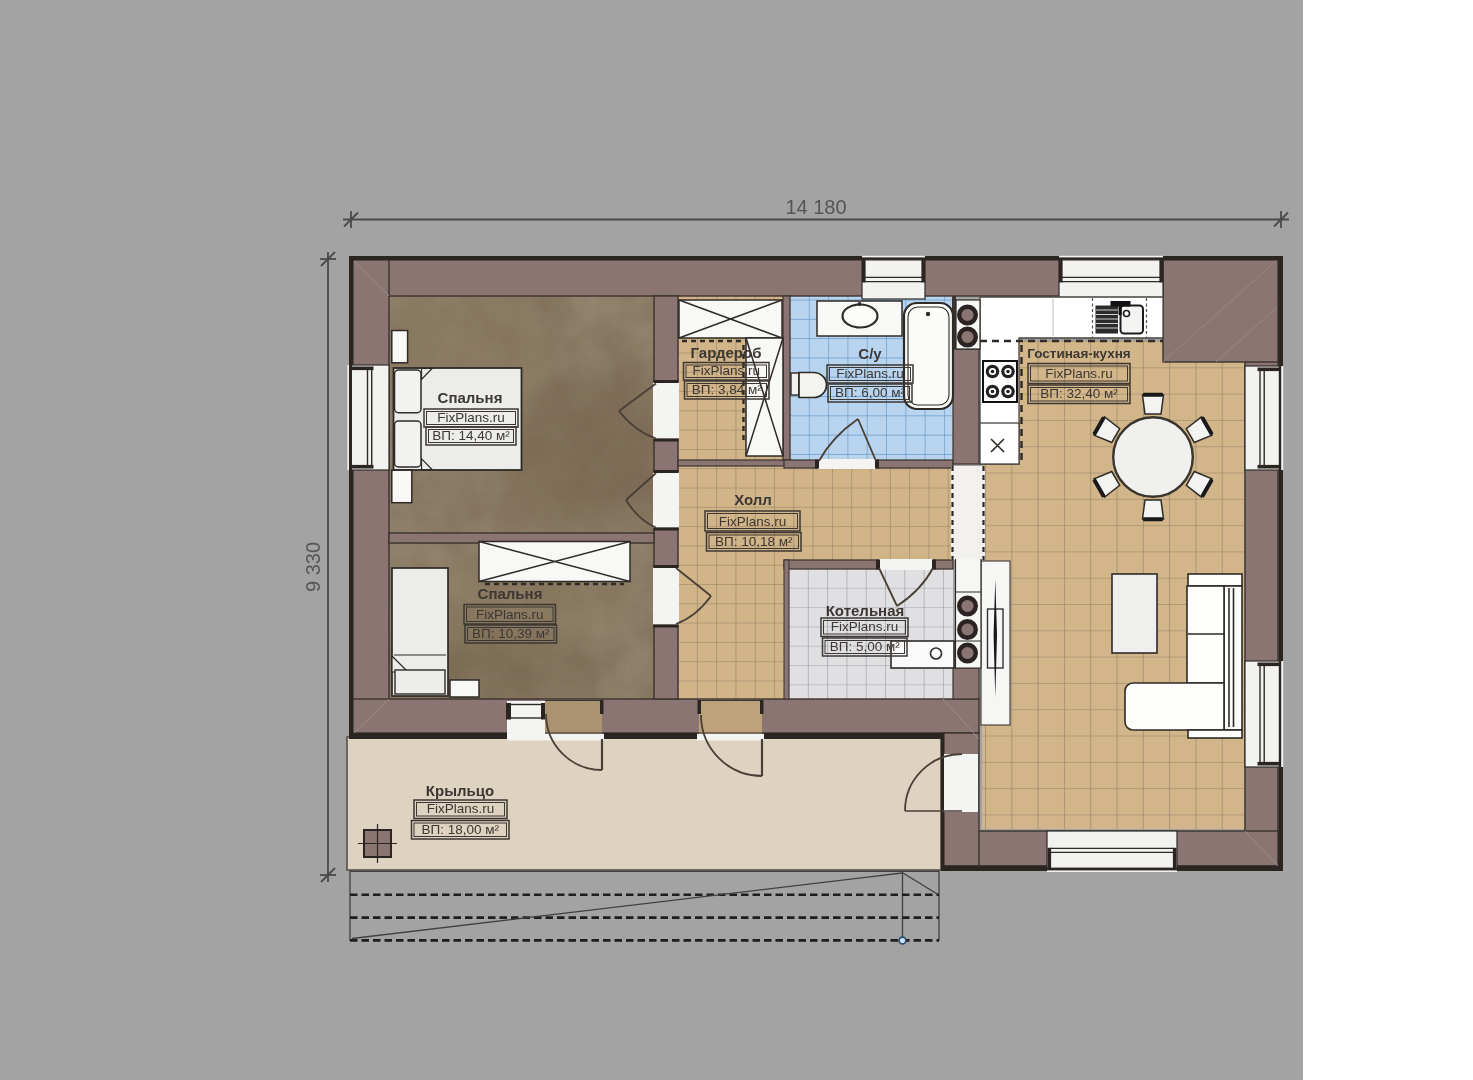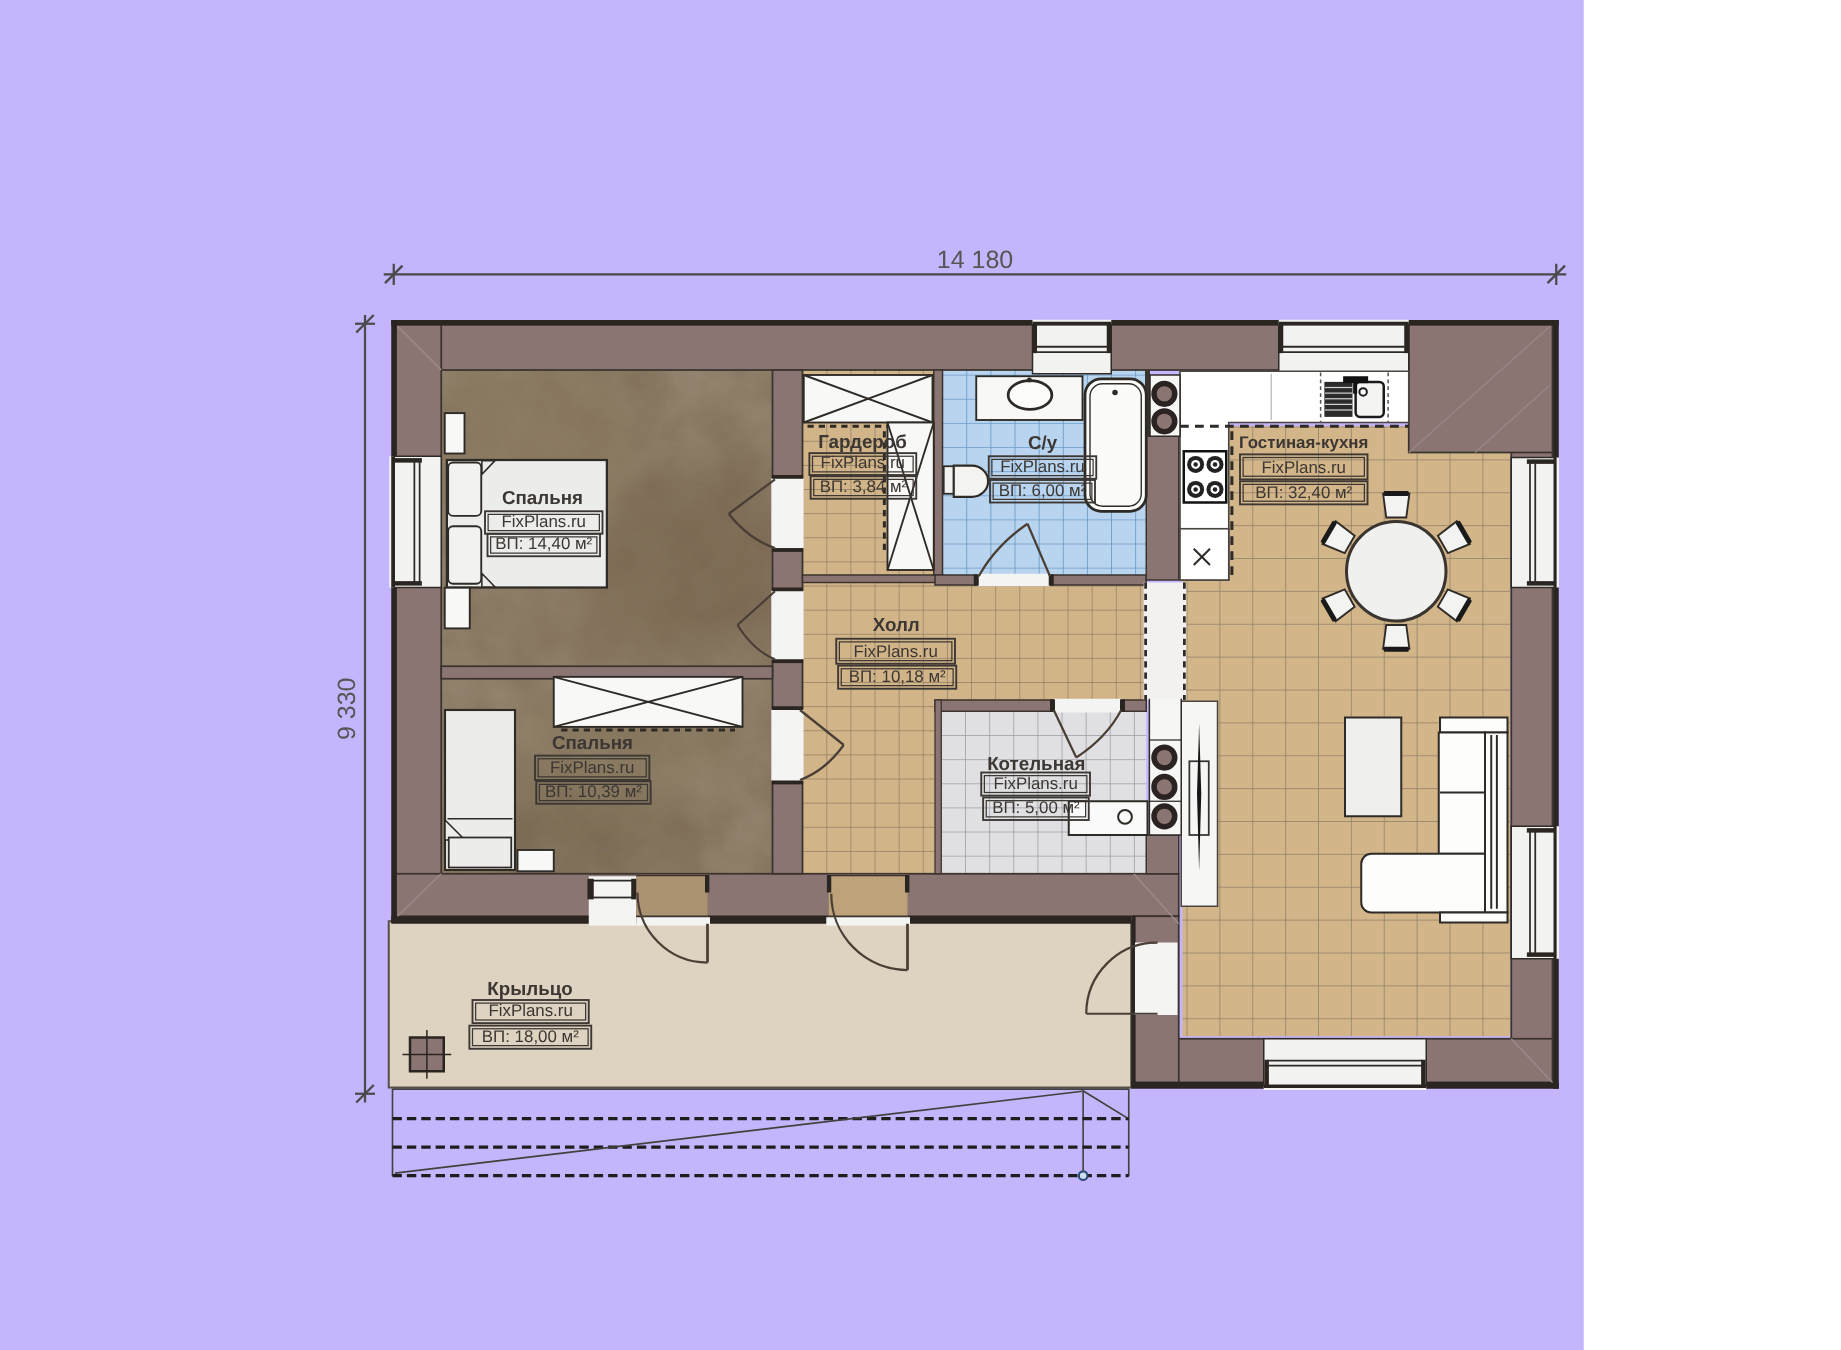--- a/index.html
+++ b/index.html
@@ -1,17 +1,17 @@
 <!DOCTYPE html>
 <html><head>
 <meta charset="utf-8">
 <style>
   html,body{margin:0;padding:0;background:#ffffff;}
-  #page{position:relative;width:1267px;height:1080px;background:#c4b5fd;overflow:hidden;
-        font-family:"Liberation Sans", sans-serif;}
+  #page{position:relative;width:1267px;height:1080px;background:#a3a3a3;overflow:hidden;
+        font-family:"Liberation Sans", sans-serif;padding-left:36px;}
   text{font-family:"Liberation Sans", sans-serif;}
 </style>
 </head>
 <body>
 <div id="page">
 <svg width="1473" height="1080" viewBox="0 0 1473 1080">
 <defs>
   <pattern id="tileTan" width="19.3" height="19.3" patternUnits="userSpaceOnUse" x="642.5" y="295.5">
     <rect width="19.3" height="19.3" fill="#d2b489"></rect>
     <path d="M19.3,0 L19.3,19.3 L0,19.3" fill="none" stroke="#8e7e63" stroke-width="1.1"></path>

